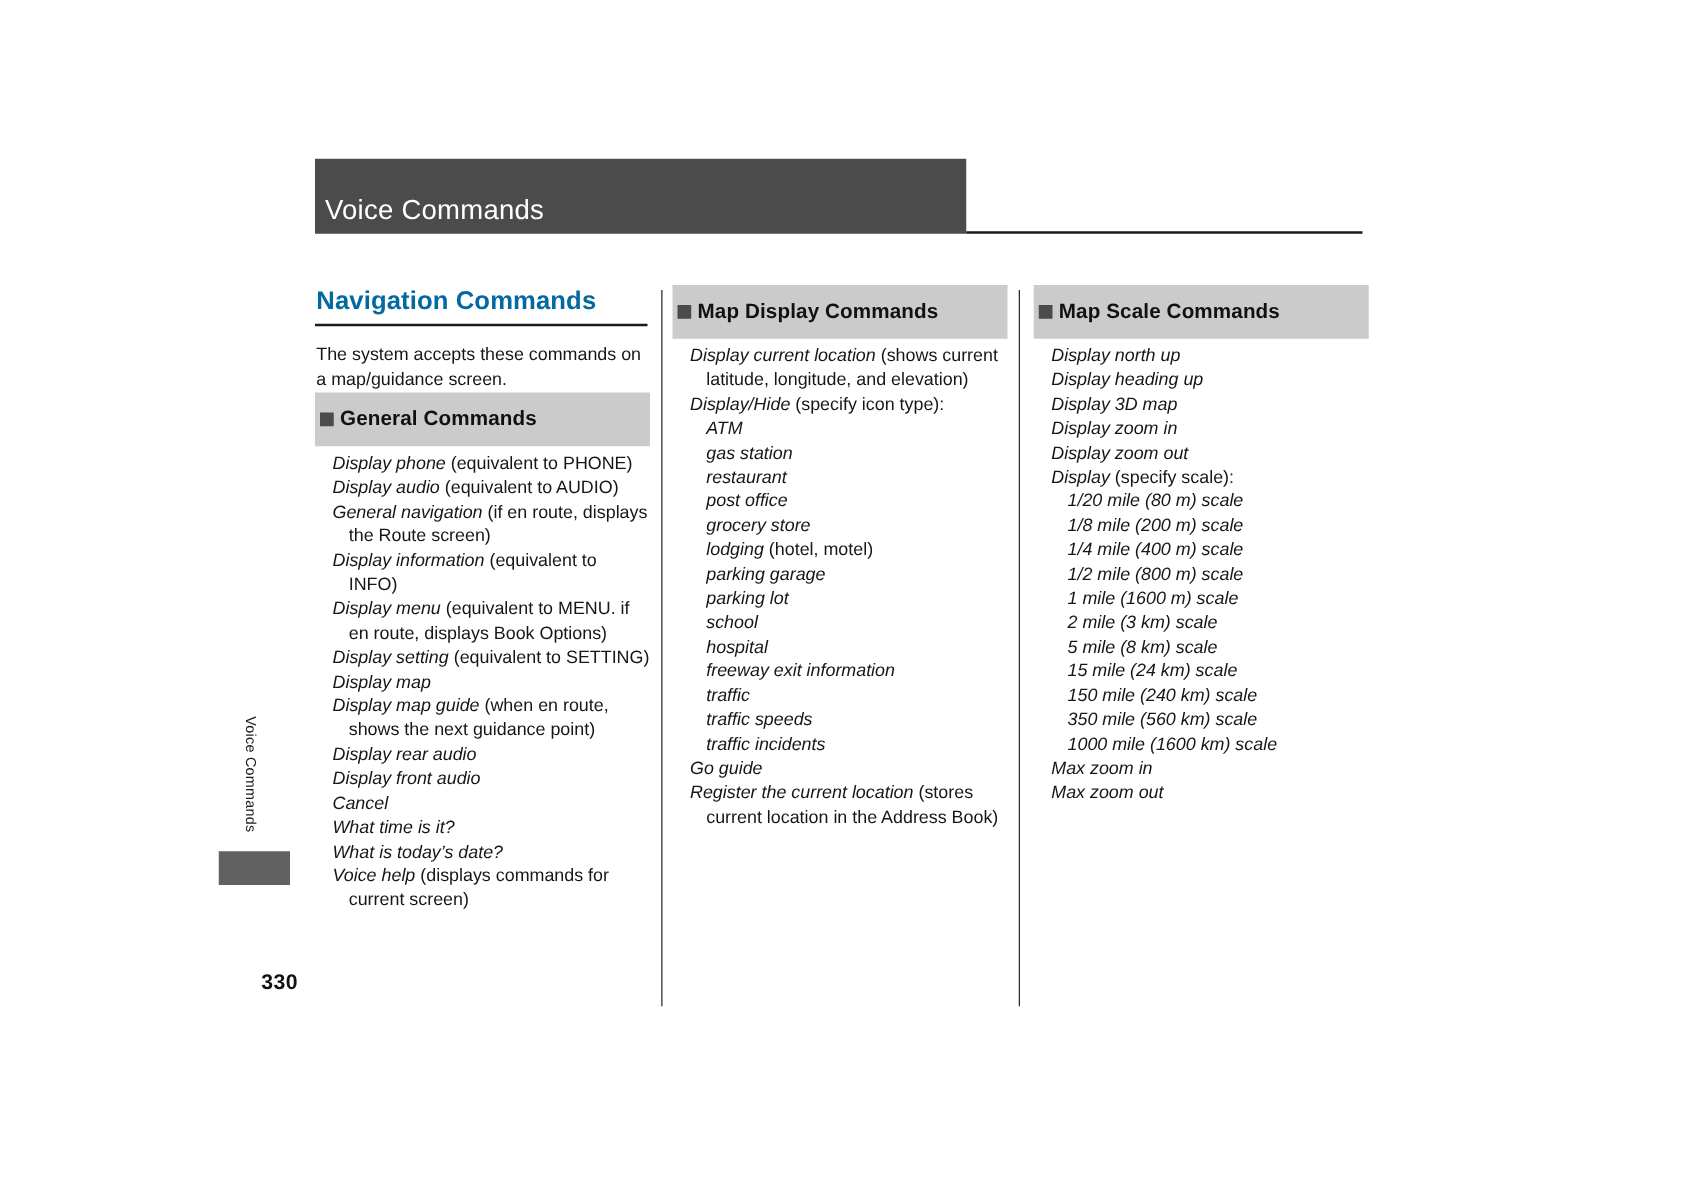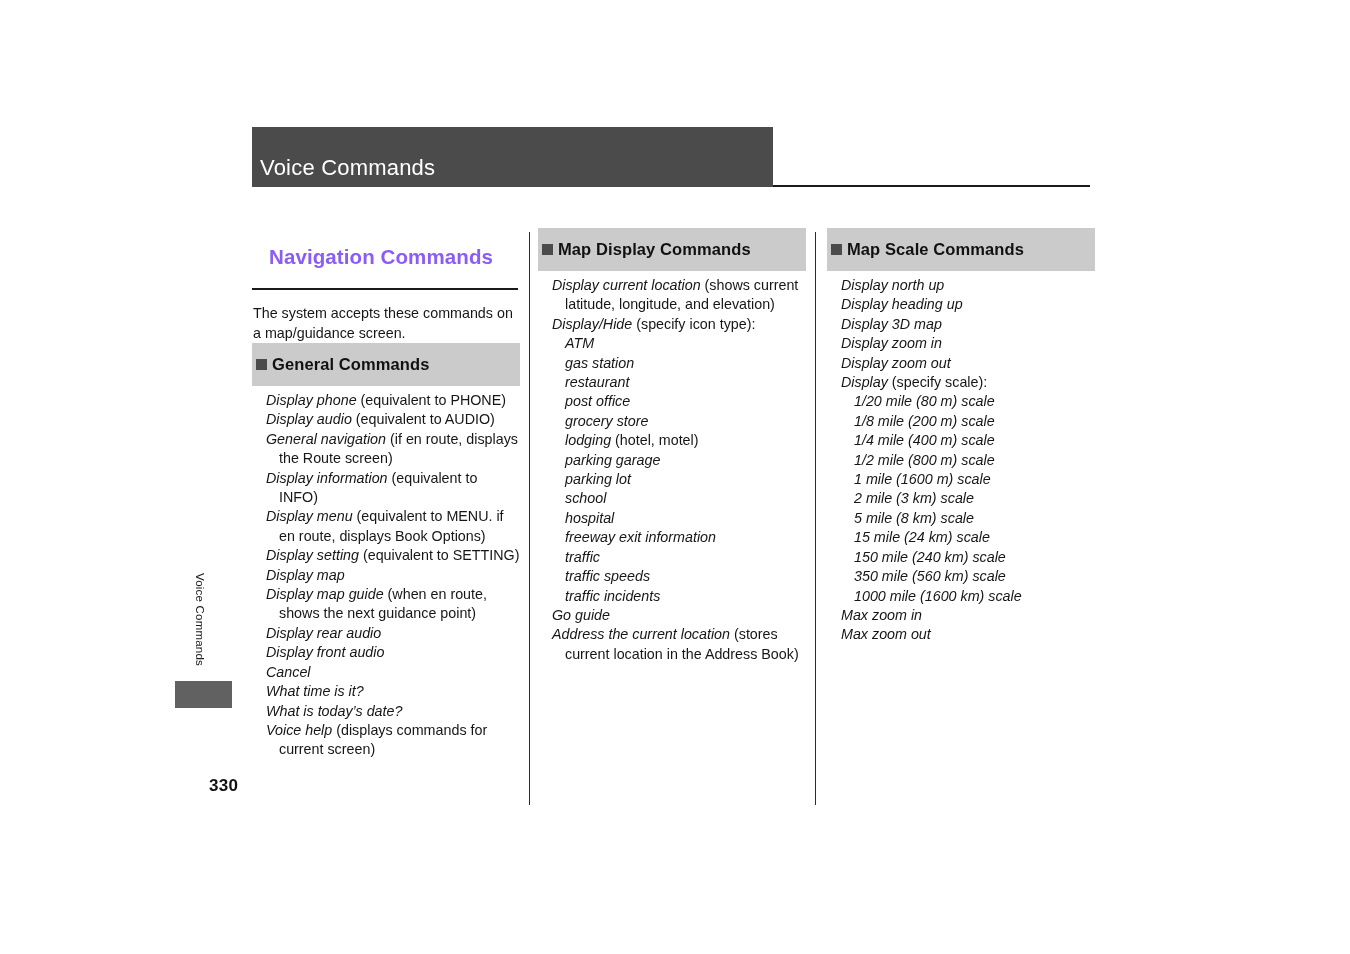--- a/index.html
+++ b/index.html
@@ -92,23 +92,23 @@
     top: 228px;
   }
   .col-left   { left: 252px; width: 268px; }
   .col-middle { left: 538px; width: 268px; }
   .col-right  { left: 827px; width: 268px; }
 
   
   .col-title {
     font-size: 20.5px;
     font-weight: 700;
-    color: #8b5cf6;
+    color: #0369a1;
     letter-spacing: 0.1px;
-    margin: 16px;
+    margin: 0;
     padding: 0 0 2px 1px;
     line-height: 26px;
   }
   .col-title-rule {
     width: 266px;
     height: 2px;
     background: #1a1a1a;
     margin: 3px 0 0 0;
   }
 
@@ -294,21 +294,21 @@
       <li class="cmd-item sub">
         <span class="hang"><em>traffic speeds</em></span>
       </li>
       <li class="cmd-item sub">
         <span class="hang"><em>traffic incidents</em></span>
       </li>
       <li class="cmd-item">
         <span class="hang"><em>Go guide</em></span>
       </li>
       <li class="cmd-item">
-        <span class="hang"><em>Address the current location</em><span class="rom"> (stores current location in the Address Book)</span></span>
+        <span class="hang"><em>Register the current location</em><span class="rom"> (stores current location in the Address Book)</span></span>
       </li>
     </ul>
 </div>
 
 <div class="column col-right">
   <div class="section-head">
     <span class="bullet"></span>
     <span class="section-label">Map Scale Commands</span>
   </div>
   <ul class="cmd-list">

